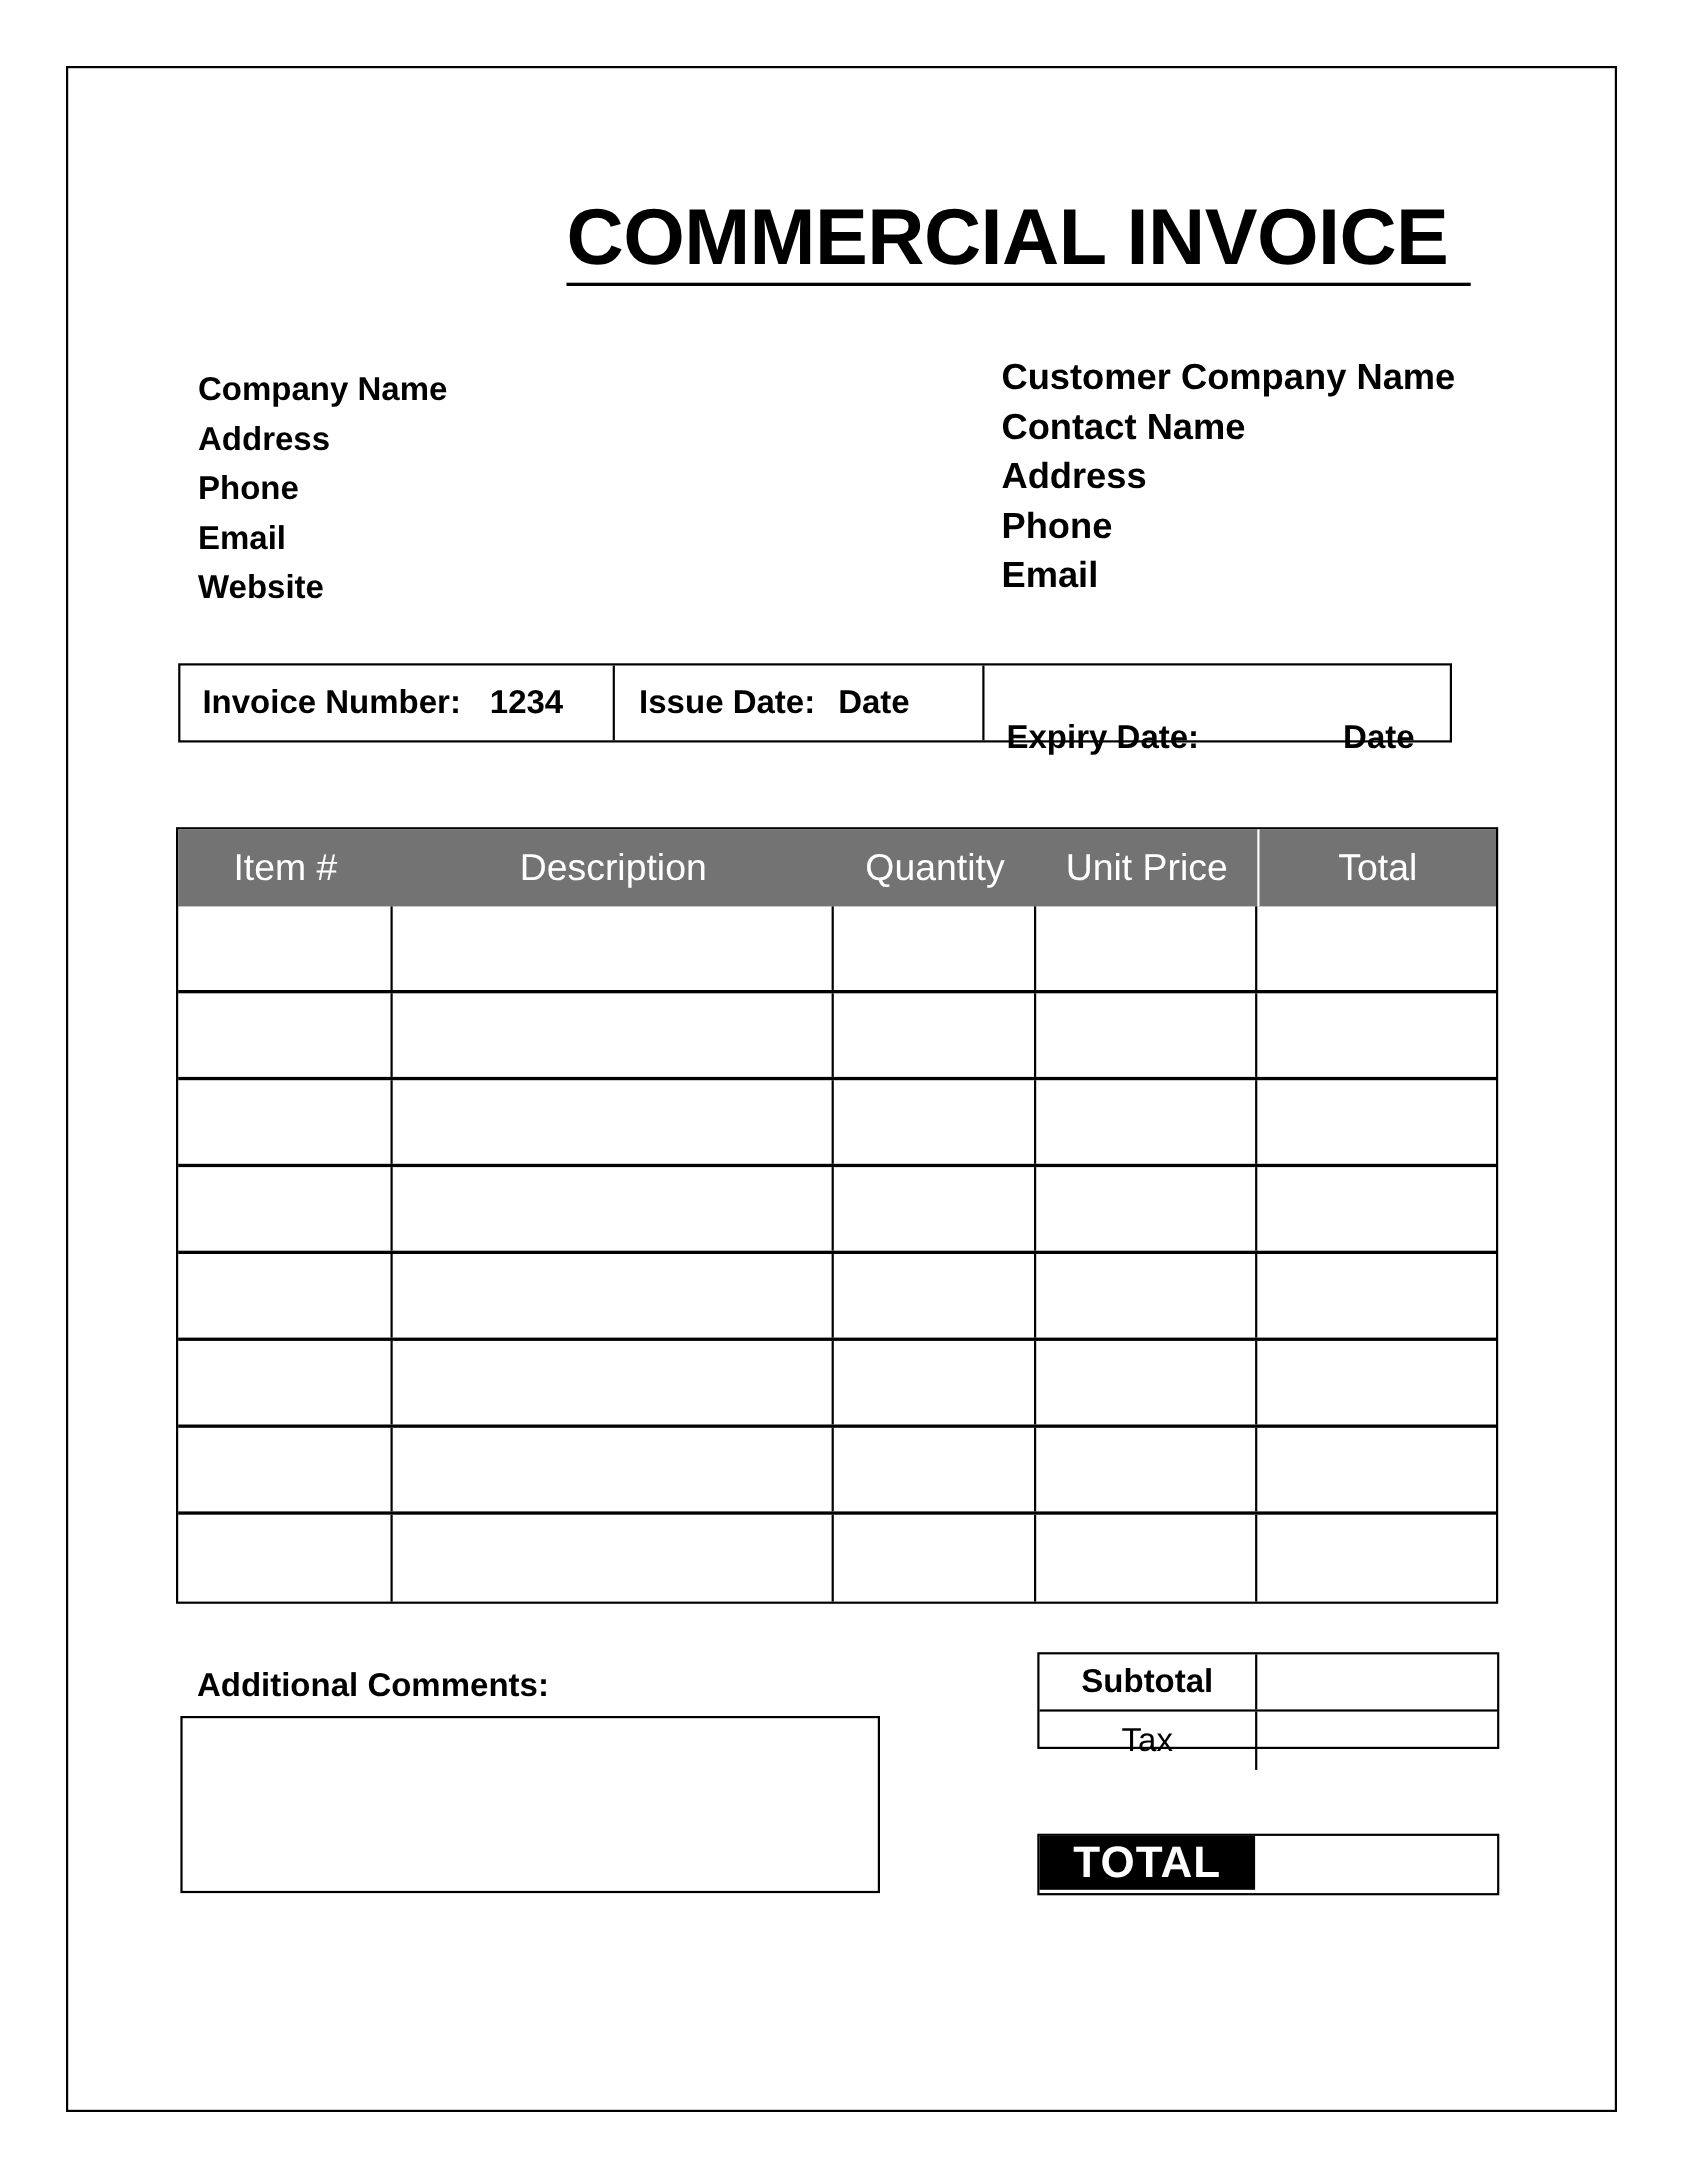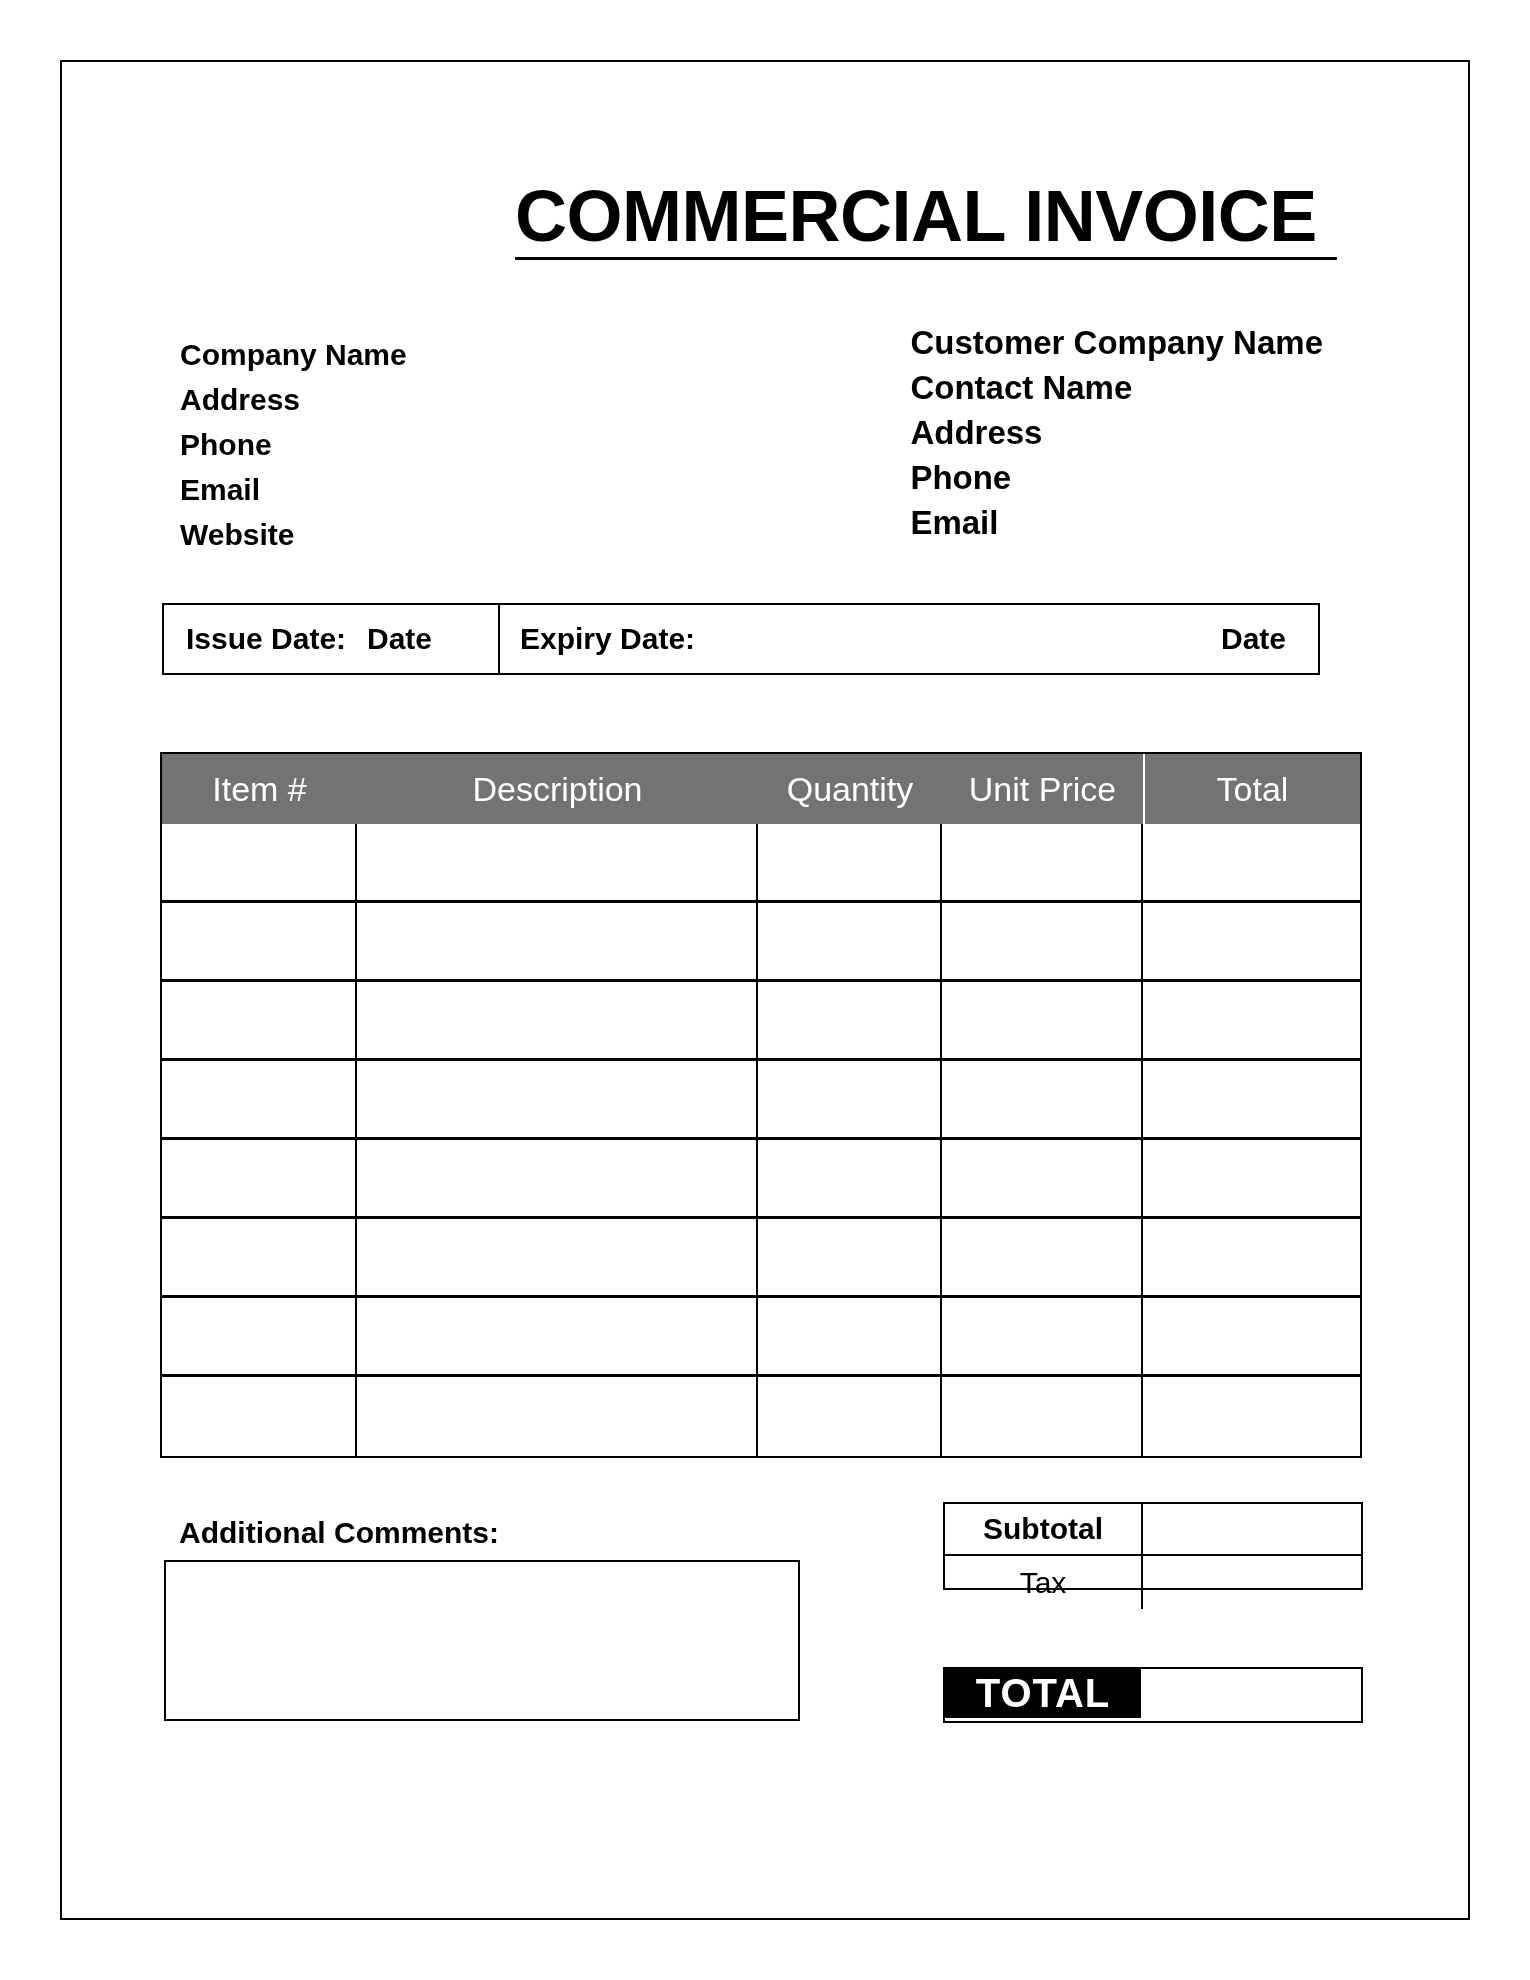--- a/index.html
+++ b/index.html
@@ -35,21 +35,21 @@
   .meta-bar {
     position:absolute; left:162px; top:603px; width:1158px; height:72px;
     border:2px solid #000; display:flex;
   }
   .meta-cell {
     display:flex; align-items:center; font-size:30px; font-weight:bold;
     height:100%;
   }
   .meta-cell-1 { width:395px; border-right:2px solid #000; padding-left:20px; }
   .meta-cell-2 { width:336px; border-right:2px solid #000; padding-left:22px; }
-  .meta-cell-3 { flex:1; padding-left:20px; }
+  .meta-cell-3 { flex:1; padding-left:20px;margin-top:32px; }
   .meta-value { margin-left:auto; }
   .meta-cell-1 .meta-value { margin-right:45px; }
   .meta-cell-2 .meta-value { margin-right:66px; }
   .meta-cell-3 .meta-value { margin-right:32px; }
   
   .items-table {
     position:absolute; left:160px; top:752px; width:1202px;
     border:2px solid #000;
   }
   .items-header {
@@ -121,20 +121,24 @@
 
 <div class="customer-block">
   <div>Customer Company Name</div>
   <div>Contact Name</div>
   <div>Address</div>
   <div>Phone</div>
   <div>Email</div>
 </div>
 
 <div class="meta-bar">
+  <div class="meta-cell meta-cell-1">
+    <span>Invoice Number:</span>
+    <span class="meta-value">1234</span>
+  </div>
   <div class="meta-cell meta-cell-2">
     <span>Issue Date:</span>
     <span class="meta-value">Date</span>
   </div>
   <div class="meta-cell meta-cell-3">
     <span>Expiry Date:</span>
     <span class="meta-value">Date</span>
   </div>
 </div>
 

